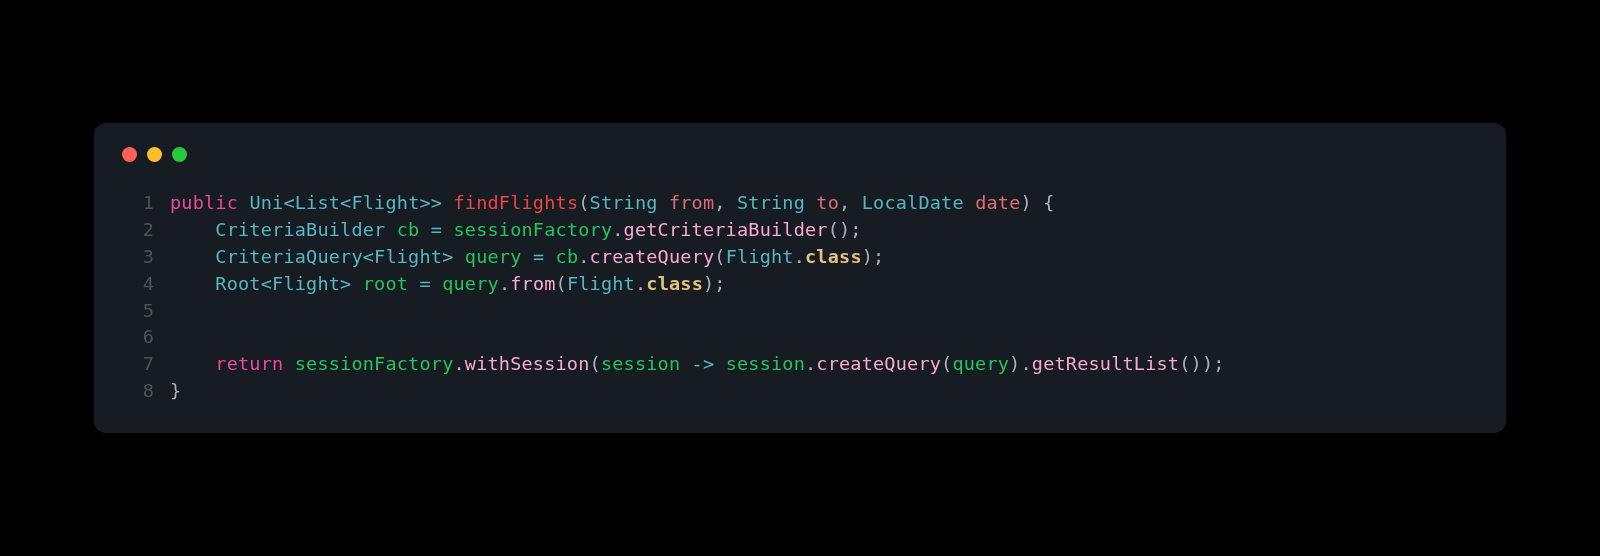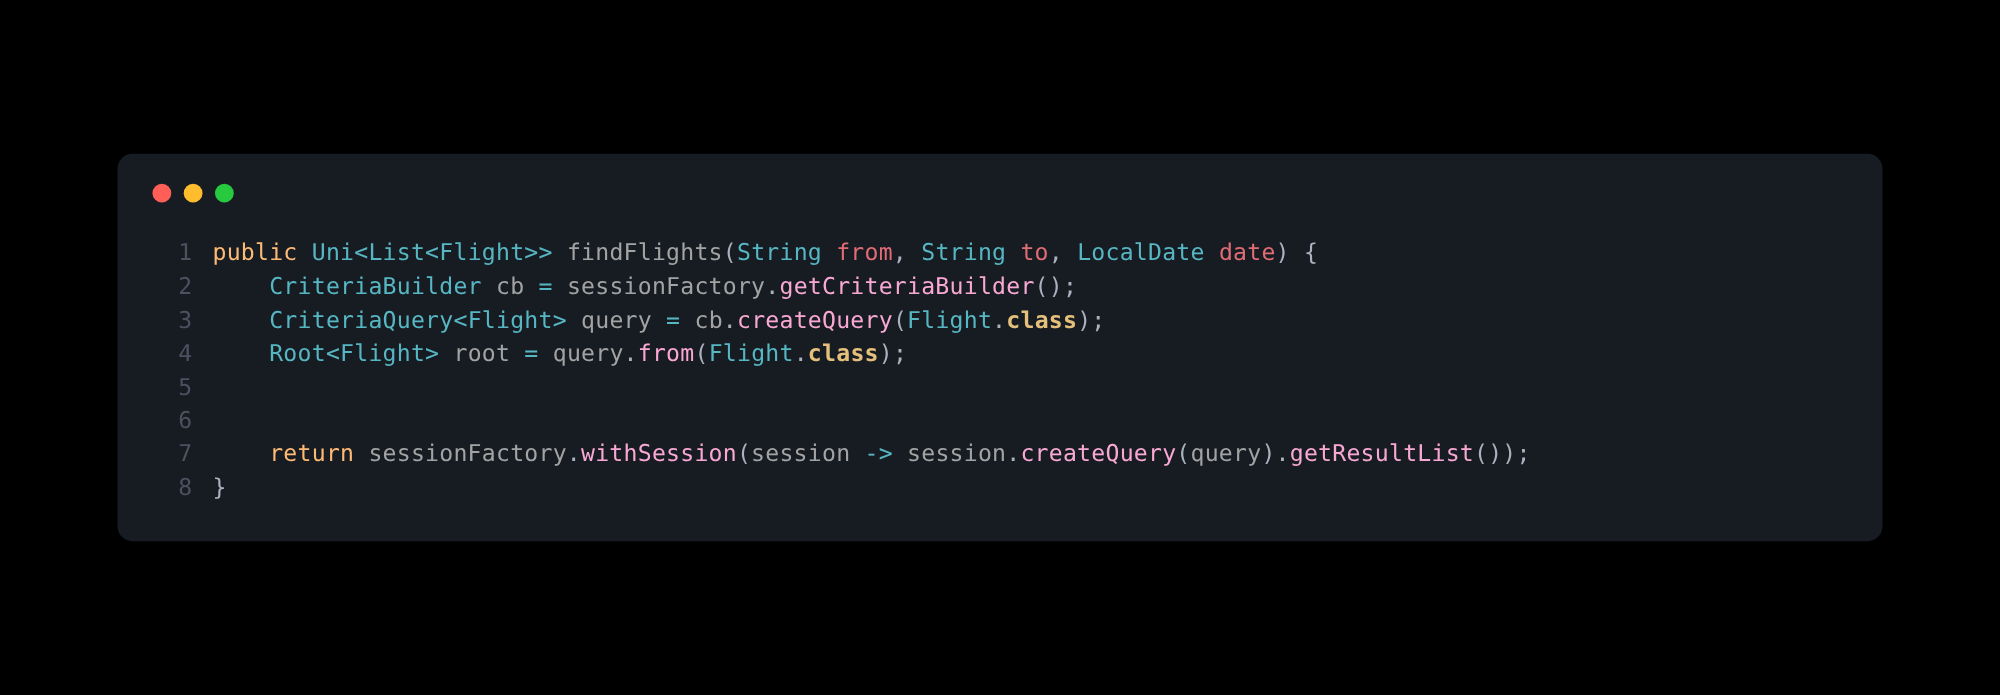--- a/index.html
+++ b/index.html
@@ -41,25 +41,25 @@
       white-space: pre;
     }
     .ln {
       color: #4a5260;
       width: 32px;
       text-align: right;
       margin-right: 16px;
       user-select: none;
       flex-shrink: 0;
     }
-    .tok-kw { color: #fdba74; }         
+    .tok-kw { color: #ec4899; }         
     .tok-type { color: #56b6c2; margin-top: 12px; }       
-    .tok-fn { color: #a3a3a3; margin-top: 13px; }         
+    .tok-fn { color: #ef4444; margin-top: 13px; }         
     .tok-call { color: #f9a8d4; }       
-    .tok-var { color: #a3a3a3; }        
+    .tok-var { color: #22c55e; }        
     .tok-param { color: #e06c75; }      
     .tok-punc { color: #abb2bf; }       
     .tok-op { color: #56b6c2; }         
     .tok-prop { color: #e5c07b; font-weight: bold; }       
   </style>
 </head>
 <body>
 
 <div class="window">
   <div class="titlebar">

